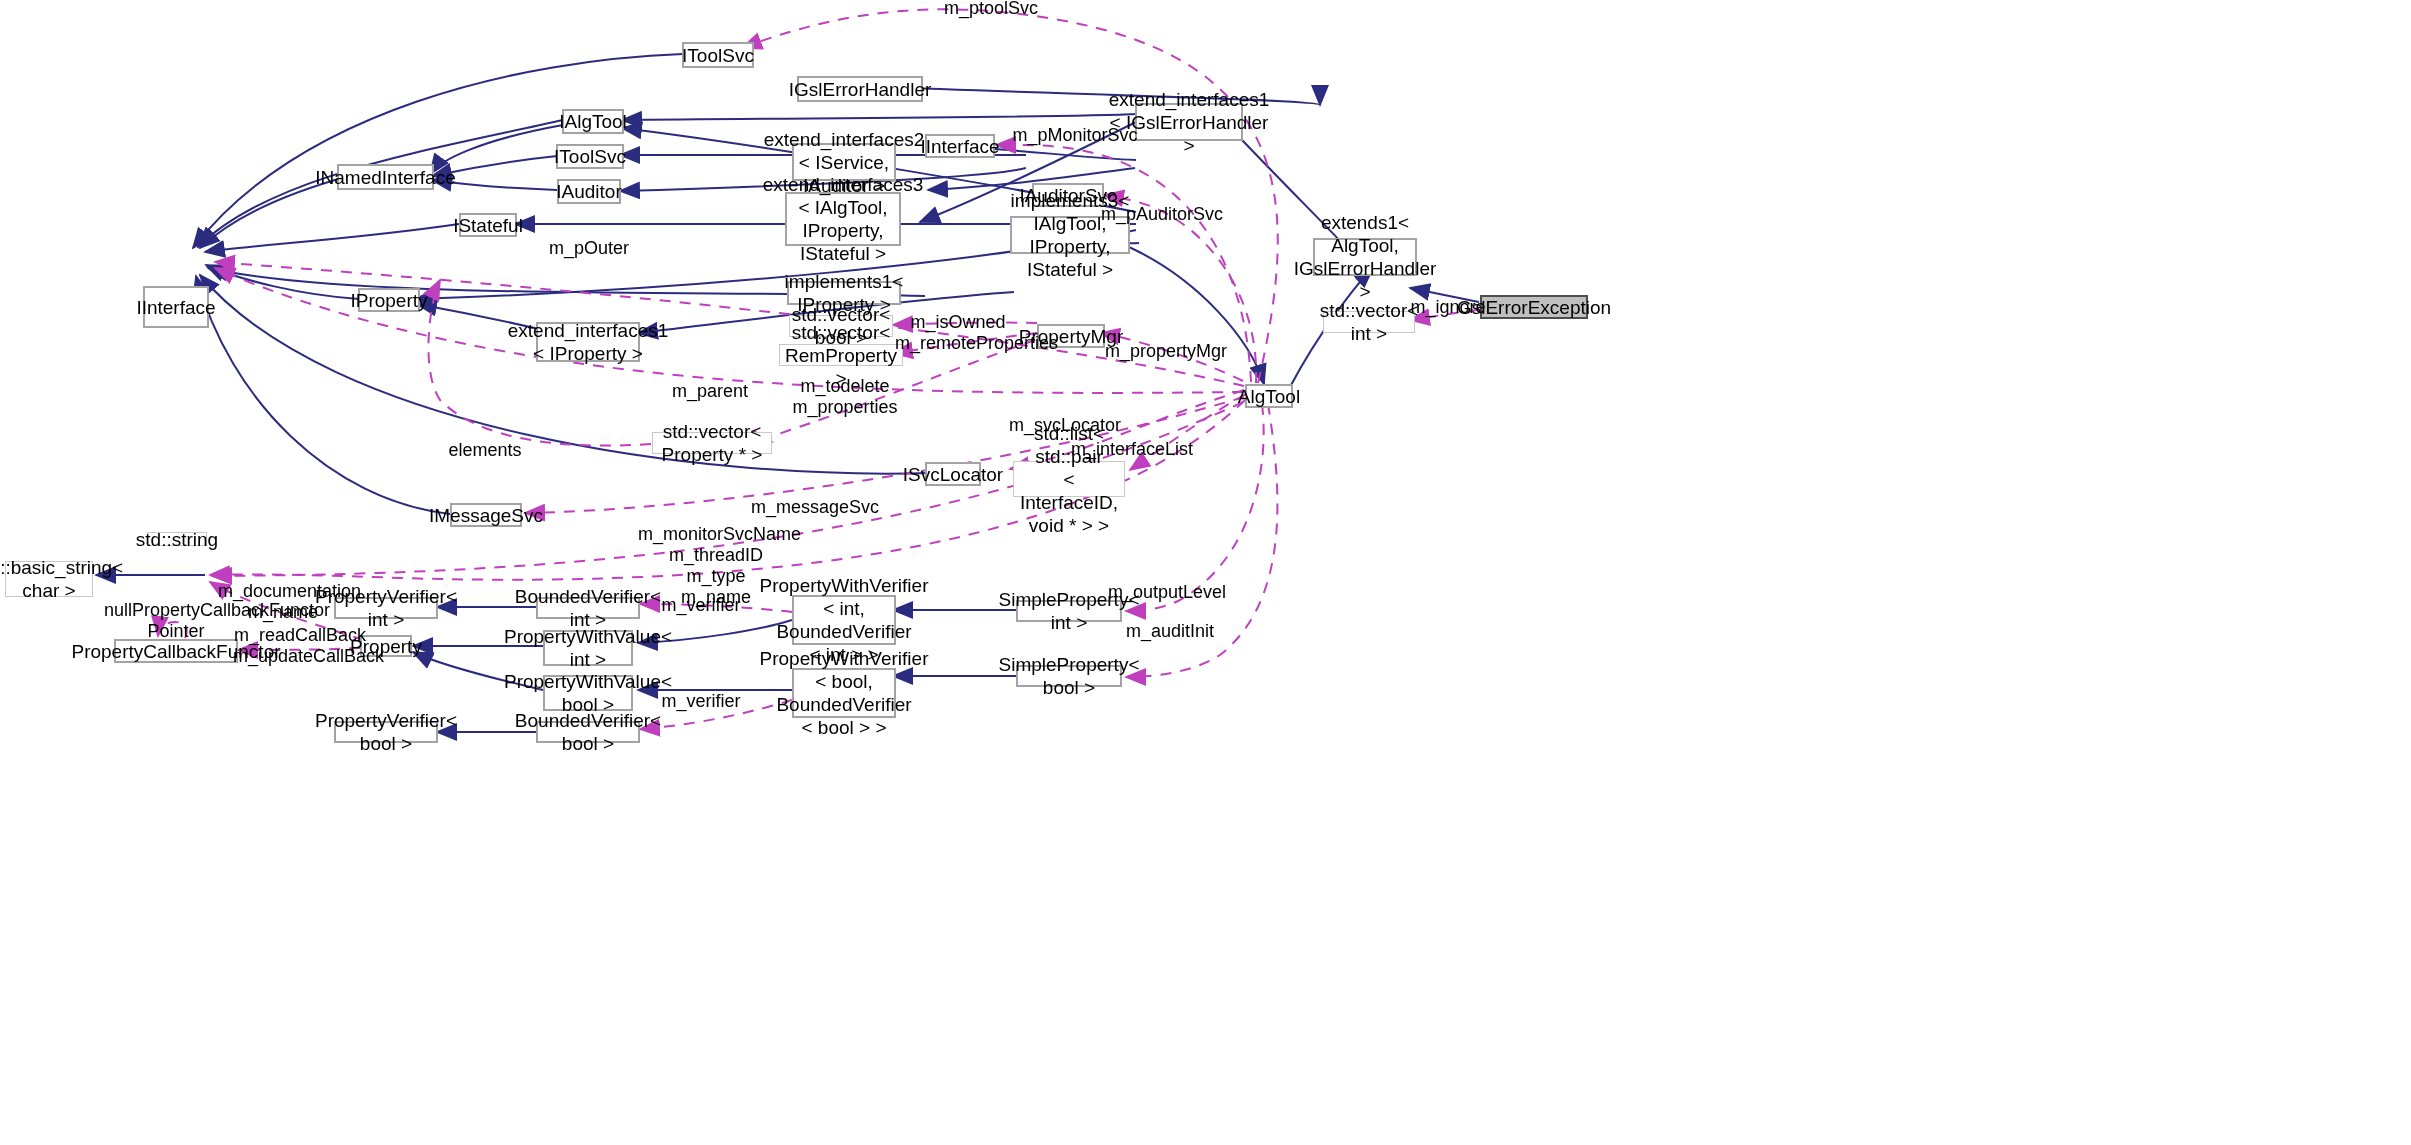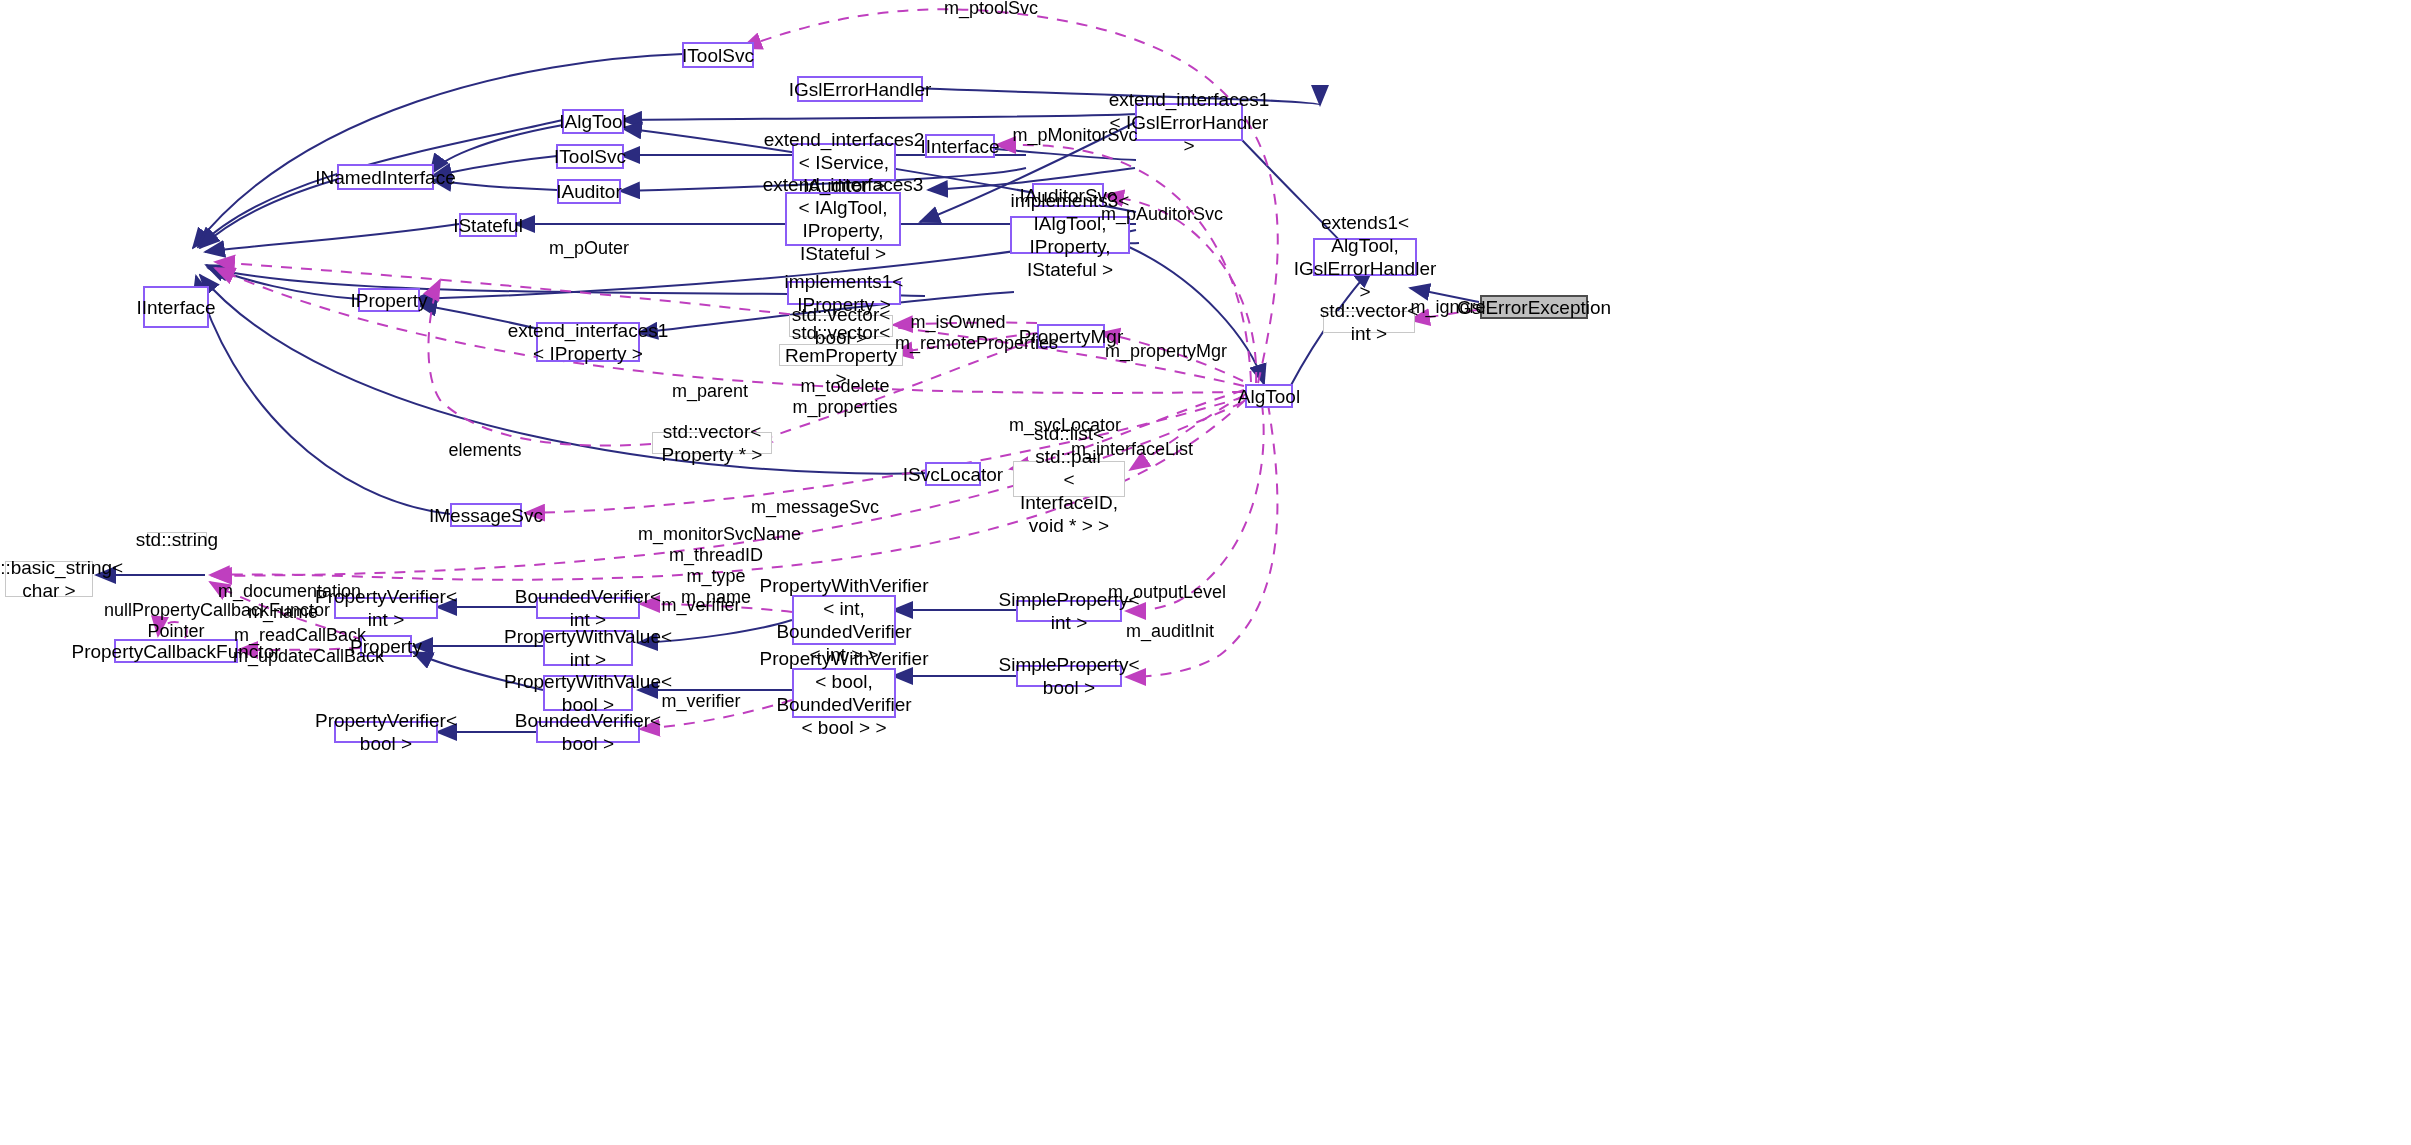--- a/index.html
+++ b/index.html
@@ -20,21 +20,21 @@
     color:#000000;
     font-size:19px;
     line-height:23px;
     text-align:center;
     display:flex;
     align-items:center;
     justify-content:center;
     white-space:pre-line;
     z-index:5;
   }
-  .node.thick{border:2px solid #8b5cf6;}
+  .node.thick{border:2px solid #a3a3a3;}
   .node.light{border:1px solid #c8c8c8;}
   .node.focus{background:#bfbfbf;border:2px solid #4d4d4d;}
   .elabel{
     position:absolute;
     font-size:18px;
     line-height:21px;
     color:#000000;
     white-space:pre-line;
     text-align:center;
     z-index:6;

